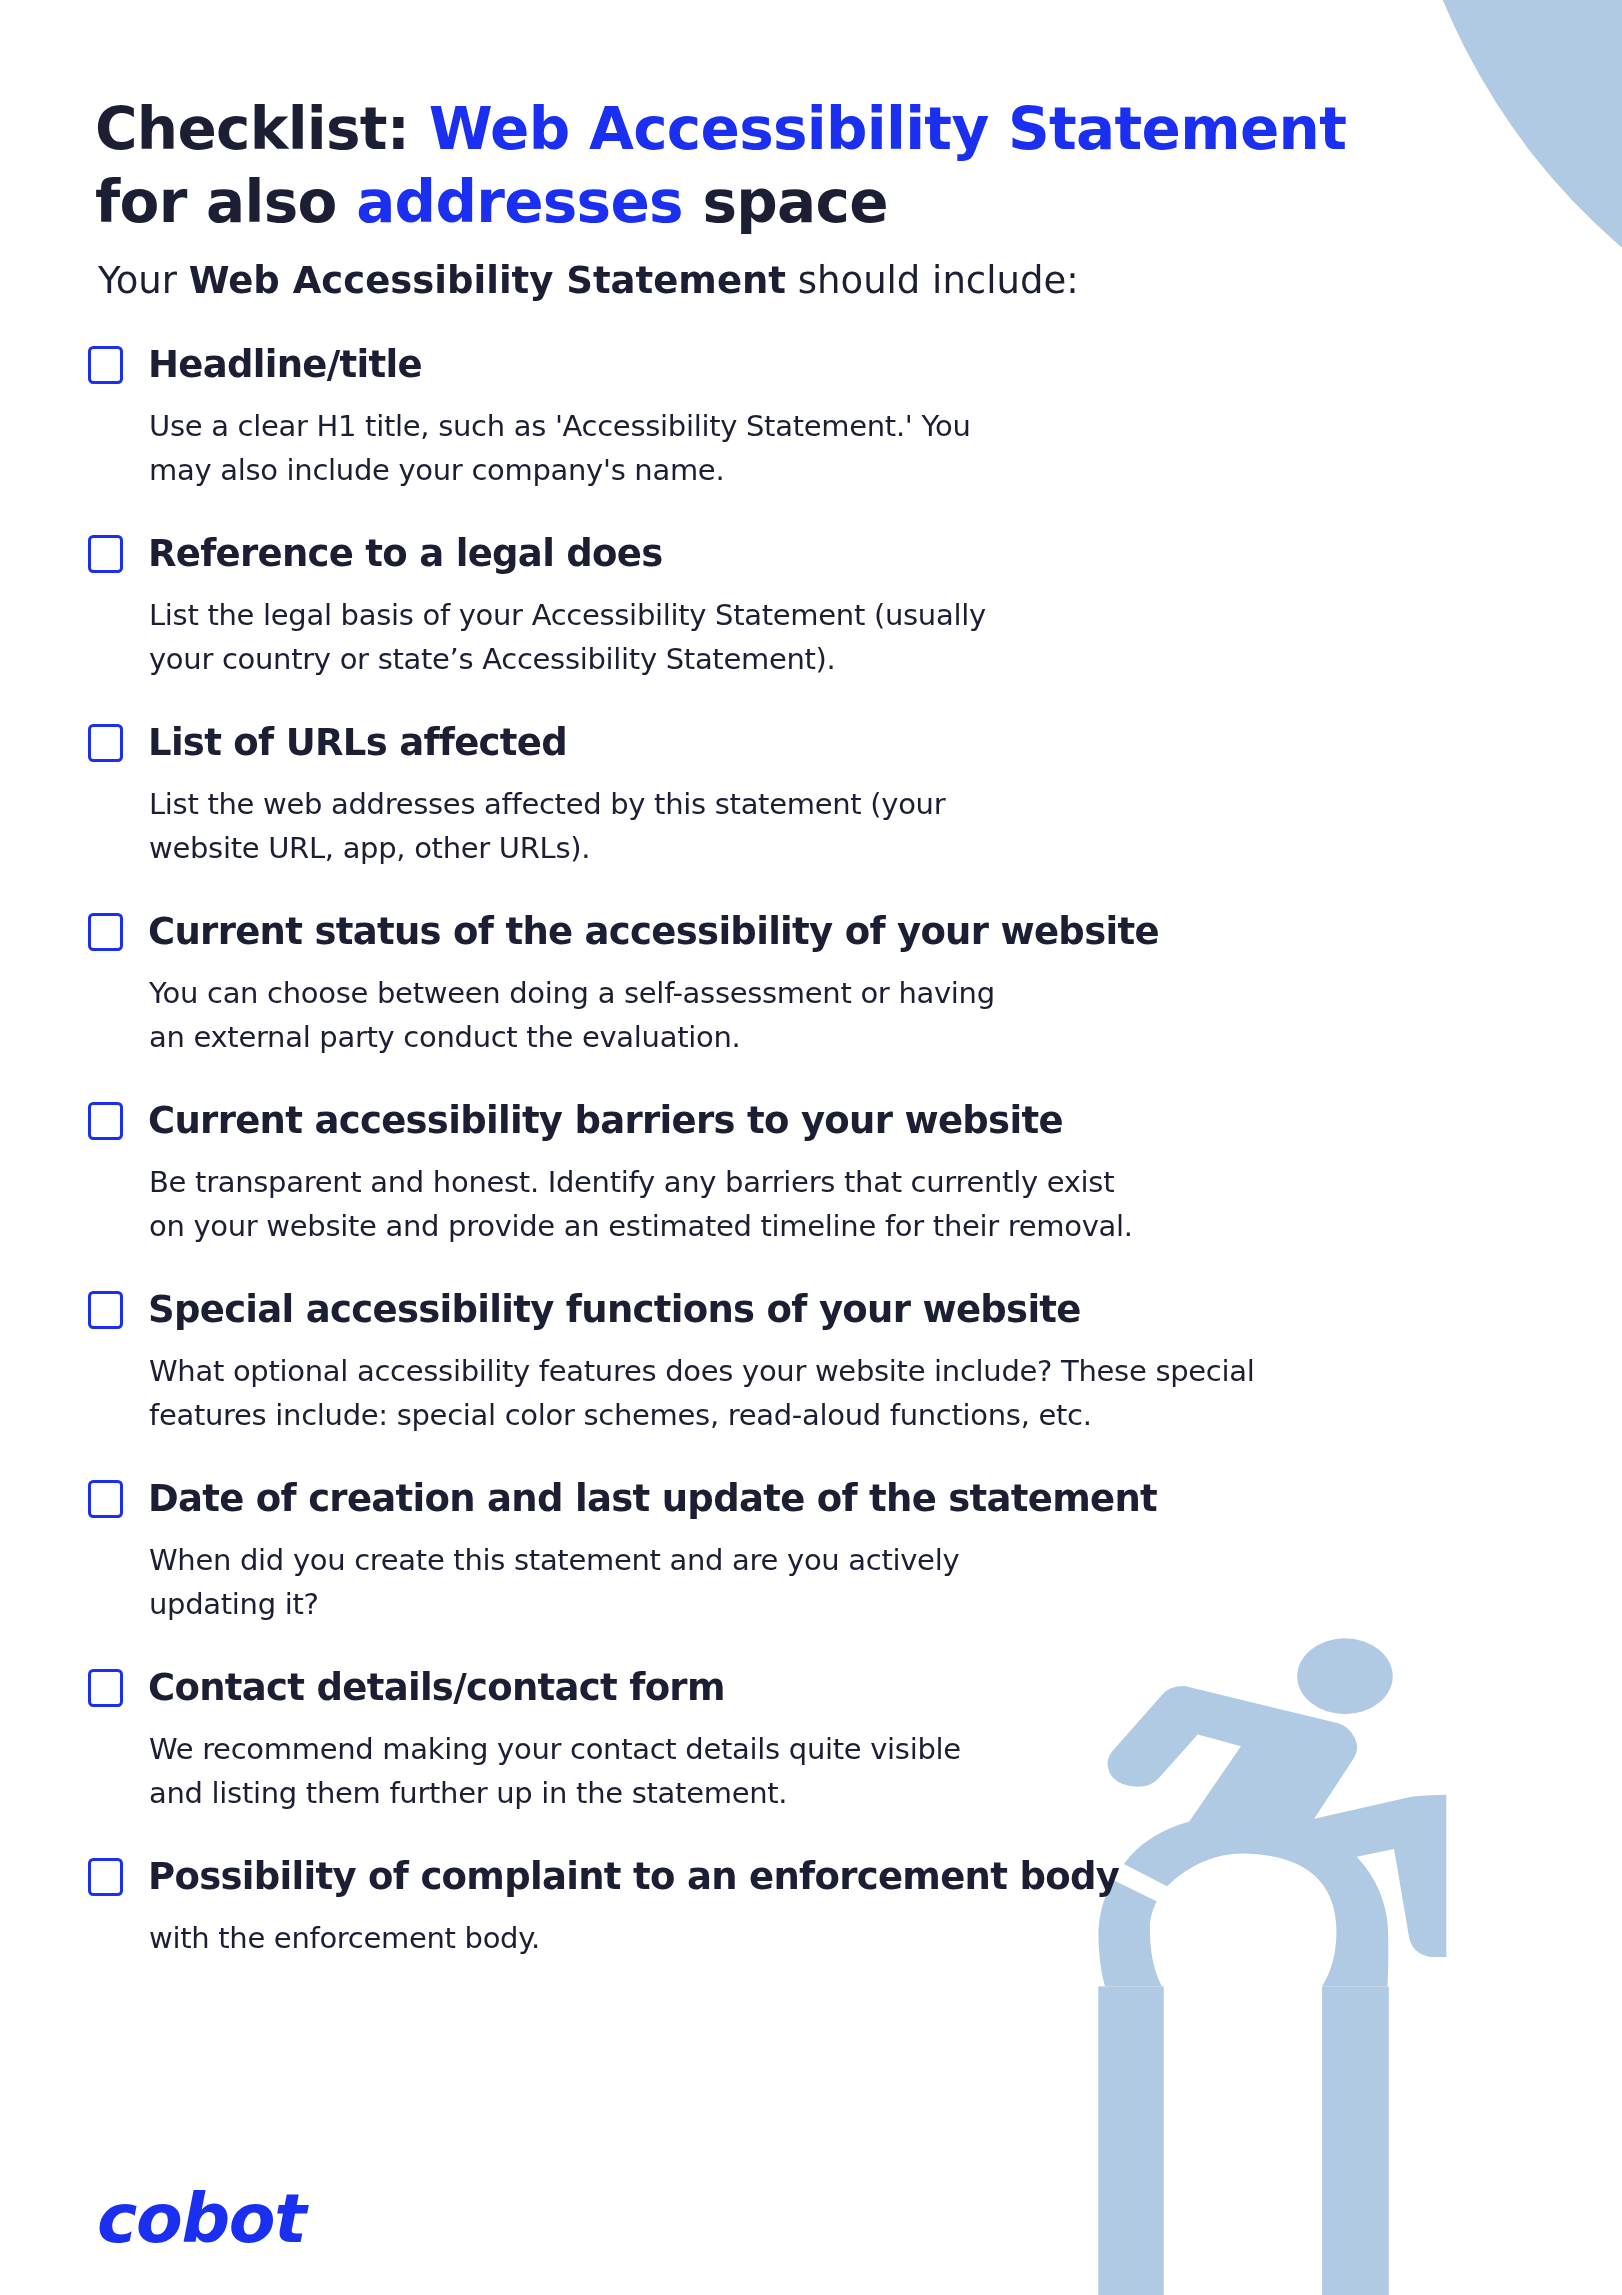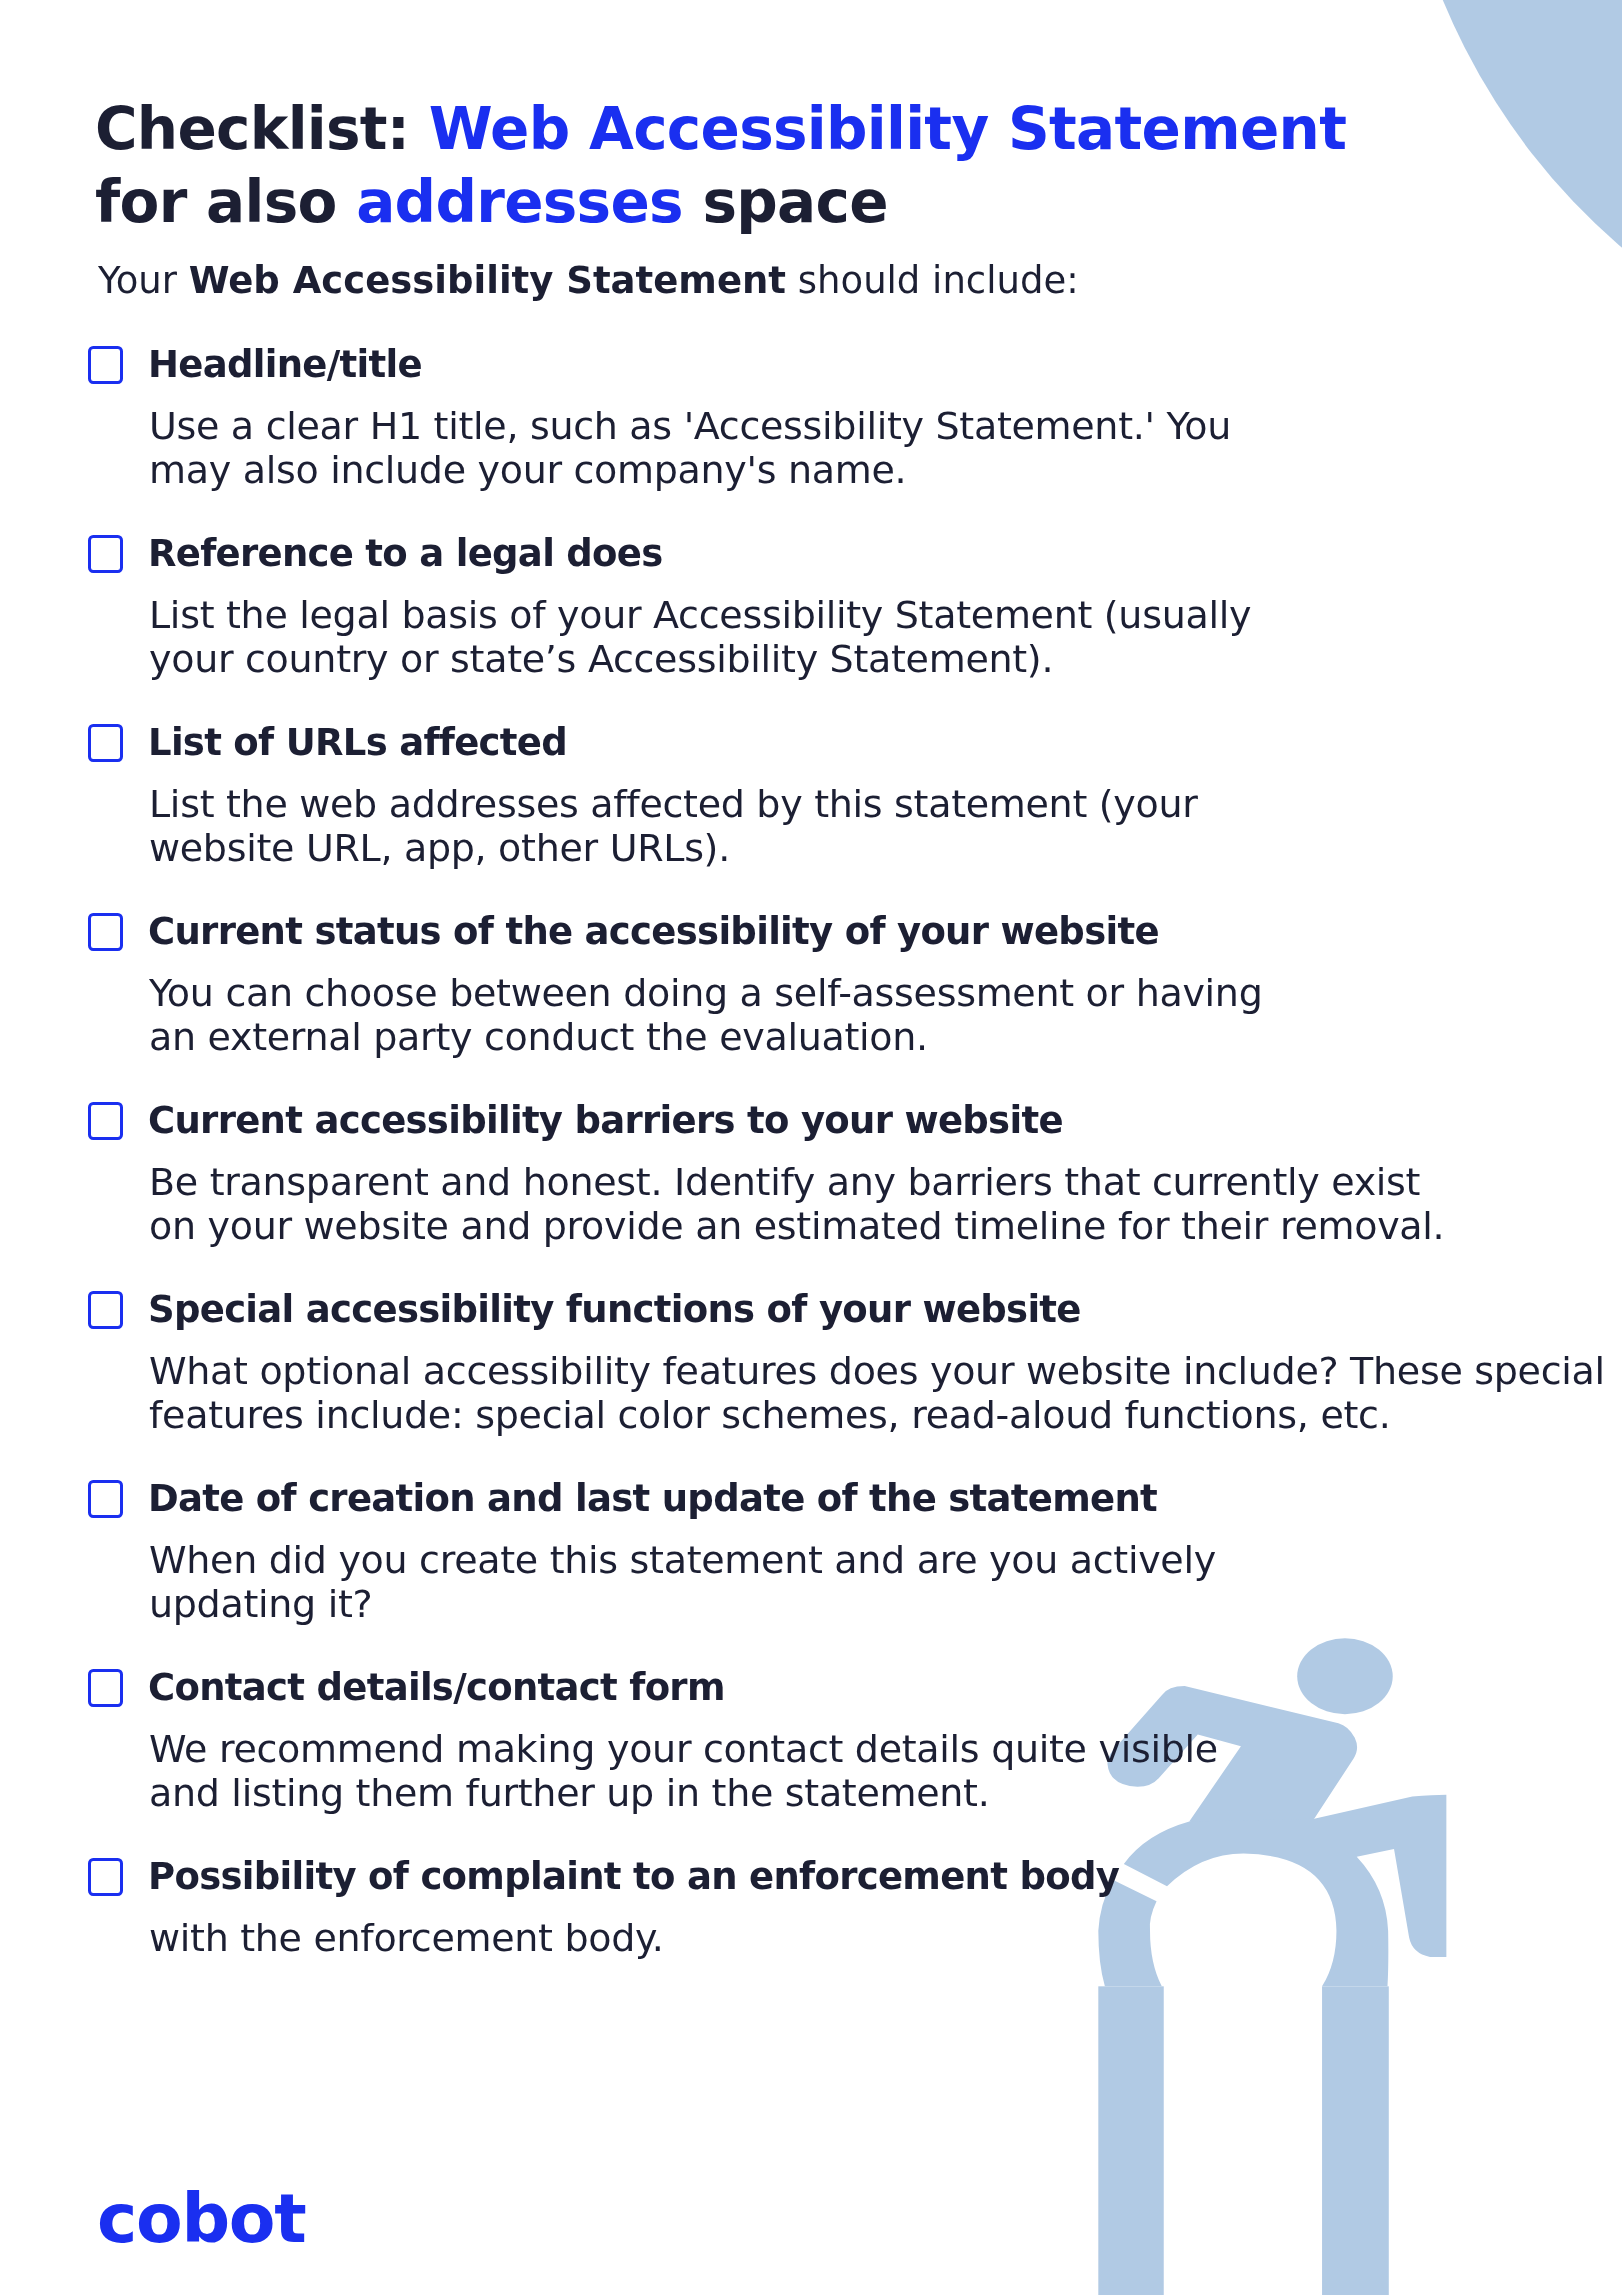--- a/index.html
+++ b/index.html
@@ -34,27 +34,28 @@
     border: 3.3px solid #1a2ff0; border-radius: 5.2px; box-sizing: border-box;
     background: #fff; cursor: pointer;
   }
   .item-title {
     position: absolute; left: 60px; top: 0; white-space: nowrap;
     font-size: 37px; font-weight: bold; line-height: 52px; letter-spacing: -0.7px;
     color: #1c1f33;
   }
   .item-desc {
     position: absolute; left: 61px; top: 65px; width: 1243px;
-    font-size: 38px; line-height: 44px; color: #1c1f33; letter-spacing: -0.3px;
+    font-size: 29px; line-height: 44px; color: #1c1f33; letter-spacing: -0.3px;
   }
   .item-desc span { display: block; white-space: nowrap; }
   .logo {
     position: absolute; left: 97px; top: 2179px;
     font-size: 68px; font-weight: bold; color: #1a2ff0; letter-spacing: -1.3px;
     font-family: "DejaVu Sans", sans-serif;
+    font-style: italic;
   }
 </style>
 </head>
 <body>
 
 <div class="deco-top"></div>
 
 <svg class="deco-wheelchair" viewBox="0 0 830 1028" xmlns="http://www.w3.org/2000/svg">
   <g fill="#b1cae4">
     <ellipse cx="405" cy="81" rx="73" ry="58"></ellipse>

